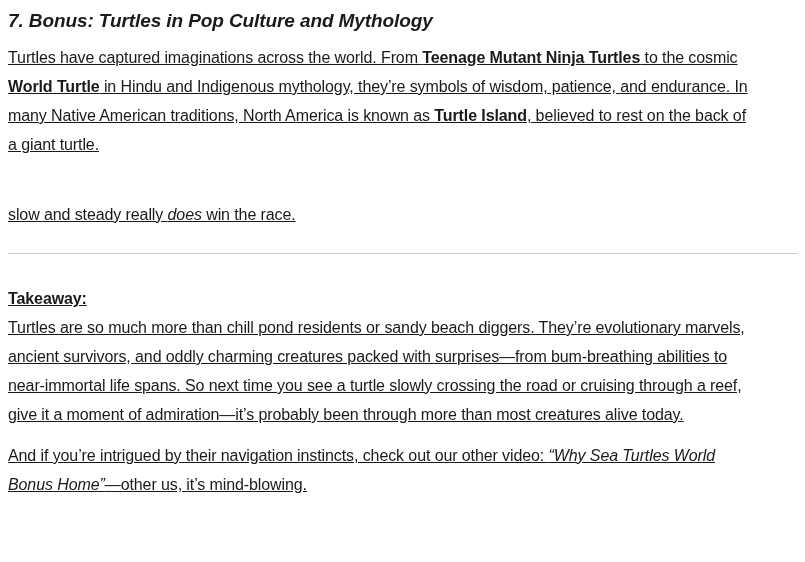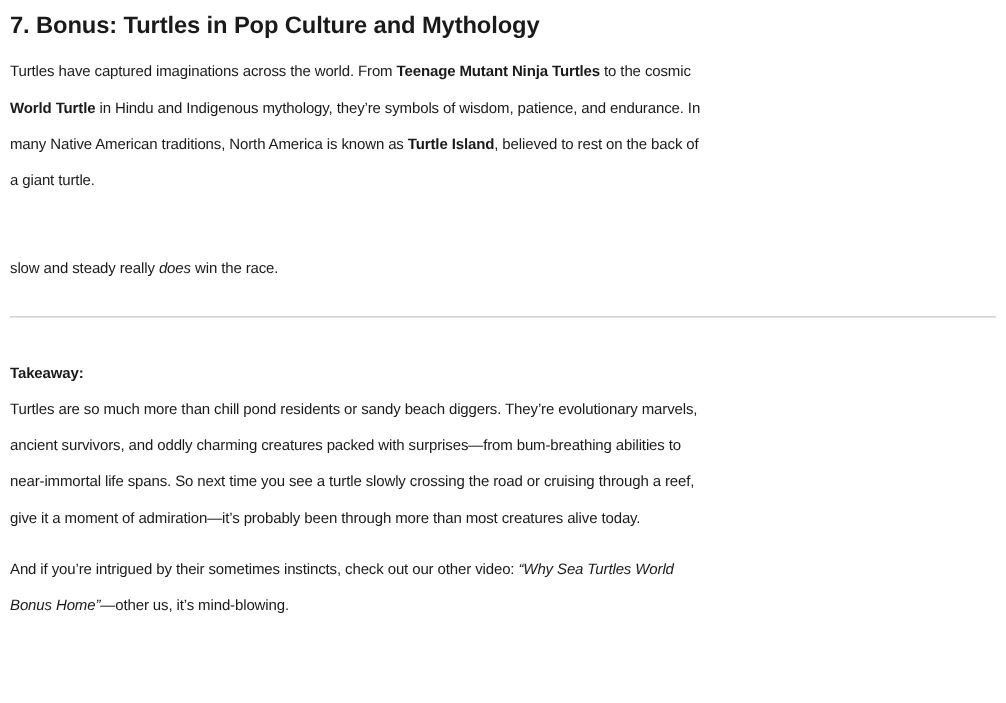--- a/index.html
+++ b/index.html
@@ -14,27 +14,29 @@
   .doc {
     padding: 6px 8px 0 8px;
   }
   h2.section-heading {
     font-size: 19px;
     line-height: 25px;
     font-weight: 700;
     margin: 2px 0 10px 0;
     letter-spacing: -0.1px;
     white-space: nowrap;
+    font-style: italic;
   }
   p.para {
-    font-size: 12px;
+    font-size: 16px;
     line-height: 29px;
     margin: 0 0 12px 0;
     letter-spacing: -0.1px;
     white-space: nowrap;
+    text-decoration: underline;
   }
   p.para .b { font-weight: 700; }
   p.para .i { font-style: italic; text-align: right; }
   hr.divider {
     border: none;
     border-top: 1px solid #c9c9c9;
     margin: 24px 0 30px 0;
     height: 0;
   }
 </style>
@@ -45,15 +47,15 @@
   <h2 class="section-heading">7. Bonus: Turtles in Pop Culture and Mythology</h2>
 
   <p class="para"><span>Turtles have captured imaginations across the world. From </span><span class="b">Teenage Mutant Ninja Turtles</span><span> to the cosmic</span><br><span class="b">World Turtle</span><span> in Hindu and Indigenous mythology, they’re symbols of wisdom, patience, and endurance. In</span><br><span>many Native American traditions, North America is known as </span><span class="b">Turtle Island</span><span>, believed to rest on the back of</span><br><span>a giant turtle.</span></p>
 
   <p class="para"><br><span>slow and steady really </span><span class="i">does</span><span> win the race.</span></p>
 
   <hr class="divider">
 
   <p class="para"><span class="b">Takeaway:</span><br><span>Turtles are so much more than chill pond residents or sandy beach diggers. They’re evolutionary marvels,</span><br><span>ancient survivors, and oddly charming creatures packed with surprises—from bum-breathing abilities to</span><br><span>near-immortal life spans. So next time you see a turtle slowly crossing the road or cruising through a reef,</span><br><span>give it a moment of admiration—it’s probably been through more than most creatures alive today.</span></p>
 
-  <p class="para"><span>And if you’re intrigued by their sometimes instincts, check out our other video: </span><span class="i">“Why Sea Turtles World</span><br><span class="i">Bonus Home”</span><span>—other us, it’s mind-blowing.</span></p>
+  <p class="para"><span>And if you’re intrigued by their navigation instincts, check out our other video: </span><span class="i">“Why Sea Turtles World</span><br><span class="i">Bonus Home”</span><span>—other us, it’s mind-blowing.</span></p>
 
 </main>
 
 </body></html>

